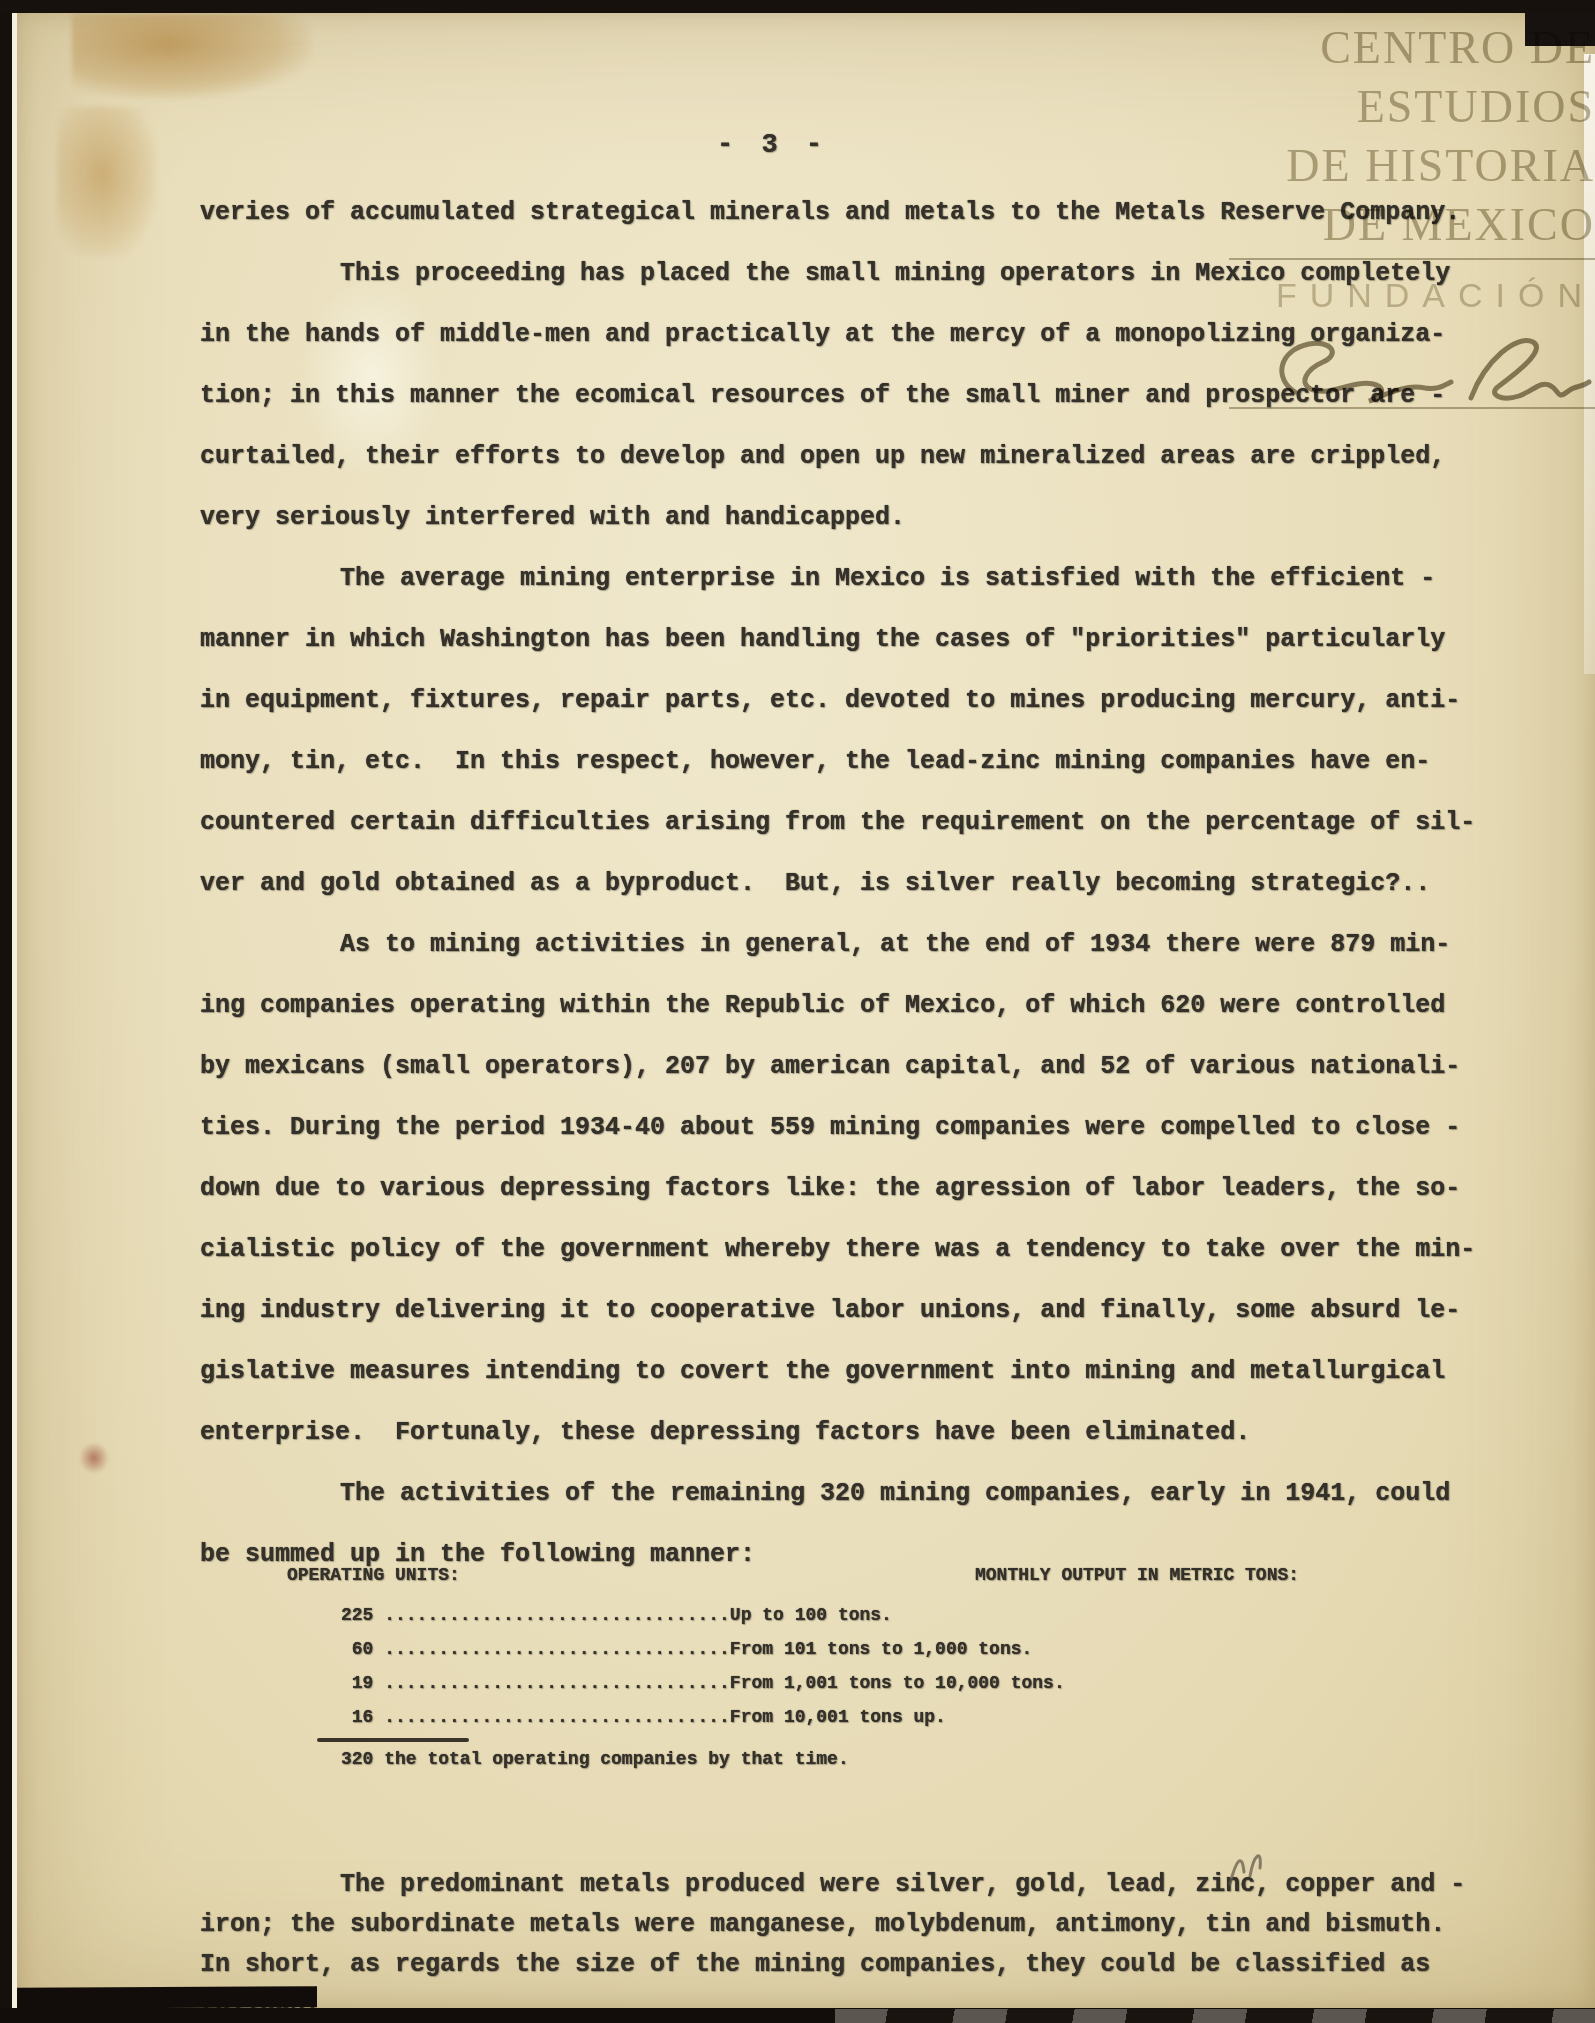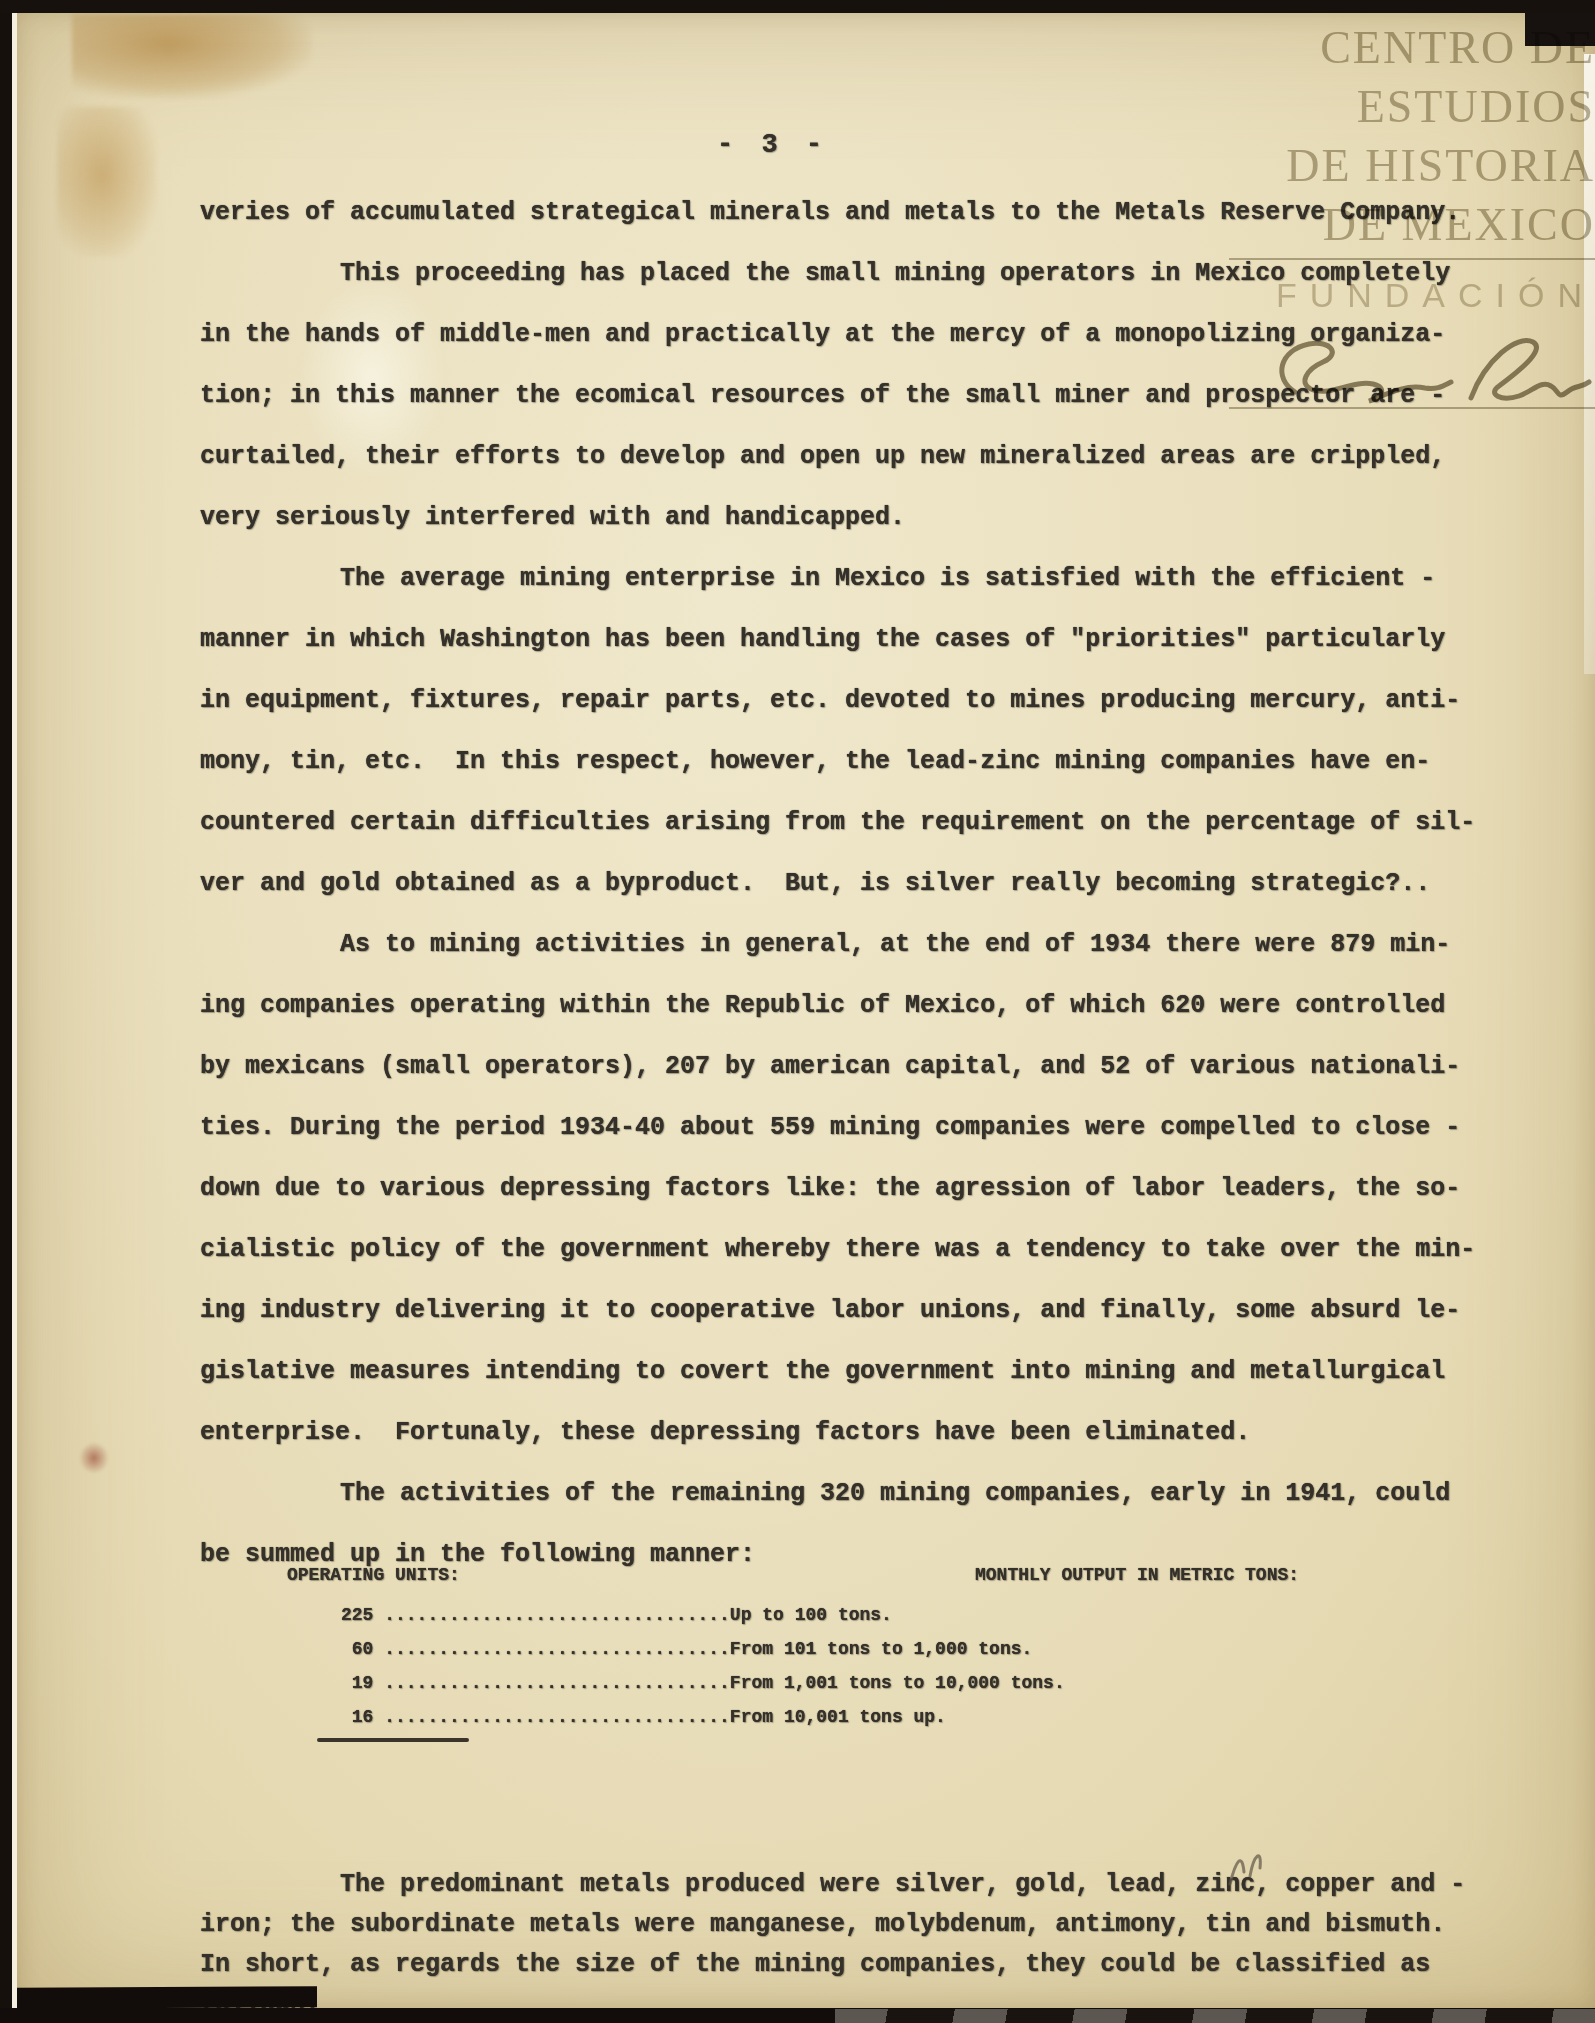--- a/index.html
+++ b/index.html
@@ -132,20 +132,21 @@
         <span class="line">OPERATING UNITS:</span>
         <span class="rh line">MONTHLY OUTPUT IN METRIC TONS:</span>
       </div>
       <div class="t-rows">
           <div class="line">     225 ................................Up to 100 tons.</div>
           <div class="line">      60 ................................From 101 tons to 1,000 tons.</div>
           <div class="line">      19 ................................From 1,001 tons to 10,000 tons.</div>
           <div class="line">      16 ................................From 10,001 tons up.</div>
         </div>
       <div class="t-underline"></div>
+      <div class="t-total line">     320 the total operating companies by that time.</div>
     </div>
 
     <div class="closing typed">
         <div class="line">The predominant metals produced were silver, gold, lead, zinc, copper and -</div>
         <div class="line">iron; the subordinate metals were manganese, molybdenum, antimony, tin and bismuth.</div>
         <div class="line">In short, as regards the size of the mining companies, they could be classified as</div>
         <div class="line">follows:</div>
       </div>
 
     <svg class="pencil-mark" viewBox="0 0 64 56">

